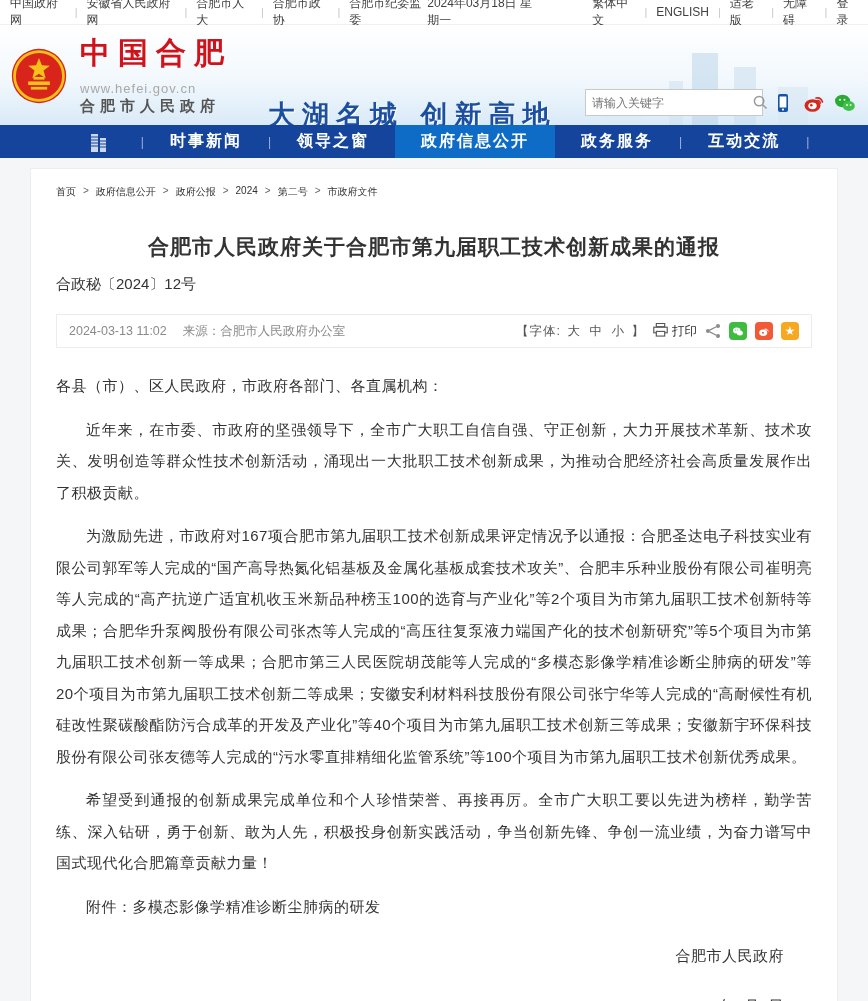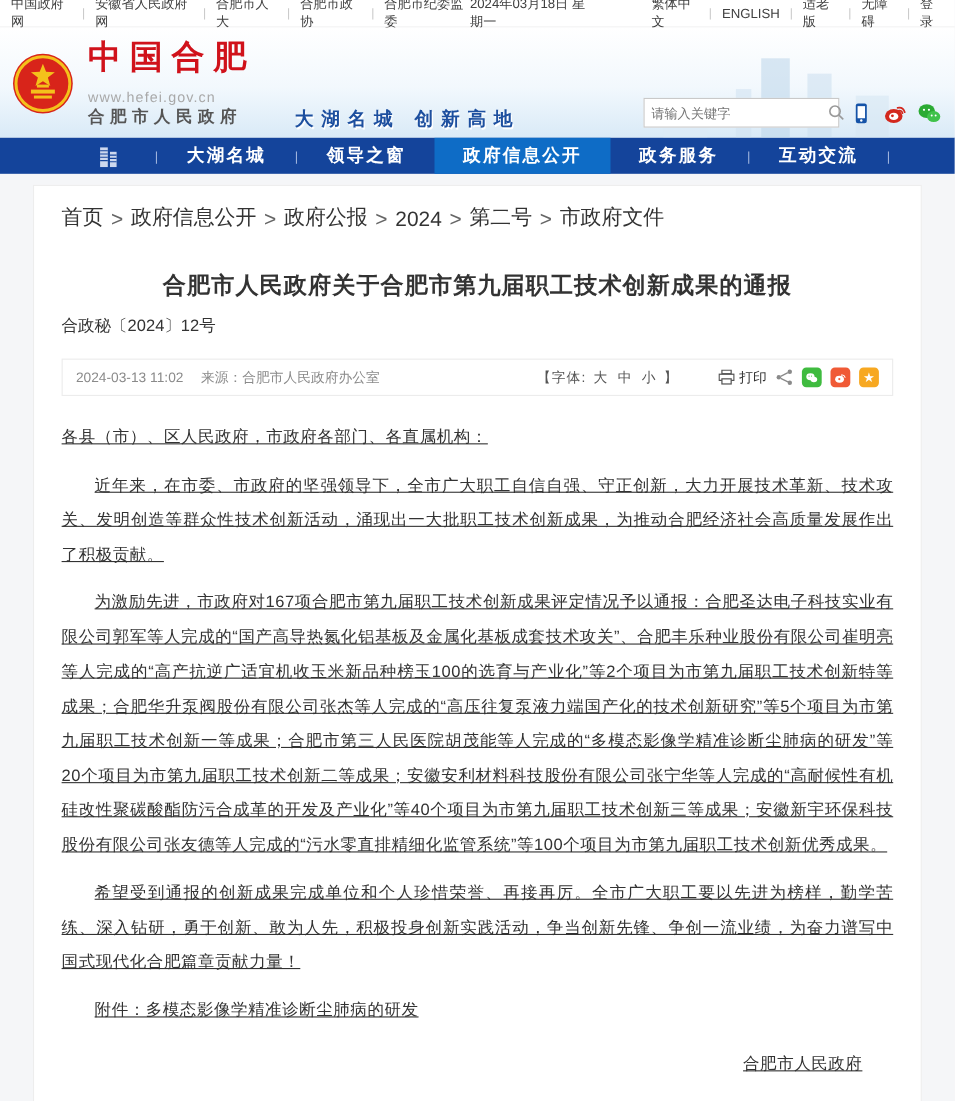--- a/index.html
+++ b/index.html
@@ -24,21 +24,21 @@
   .bld.b2 { right:112px; width:22px; height:58px; background:#cadfef;}
   .bld.b3 { right:185px; width:14px; height:44px; background:#cfe2f1;}
   .bld.b4 { right:60px;  width:30px; height:38px; background:#d5e6f3;}
   .bld.b5 { right:225px; width:40px; height:26px; background:#dcebf6;}
   .logo { position:absolute; left:10px; top:12px; display:flex; align-items:center; gap:12px; }
   .emblem { width:58px; height:58px; }
   .logo-text .cn { font-size:30px; font-weight:bold; color:#d0121b; letter-spacing:8px;
     font-family:"DejaVu Serif","Liberation Serif",serif; line-height:1.05; }
   .logo-text .url { font-size:13px; color:#a9a9a9; letter-spacing:1px; margin-top:12px; }
   .logo-text .sub { font-size:15px; color:#555; font-weight:bold; letter-spacing:5px; margin-top:1px; }
-  .slogan { position:absolute; left:268px; top:72px; font-size:17px; font-weight:bold;
+  .slogan { position:absolute; left:268px; top:72px; font-size:27px; font-weight:bold;
     color:#1d4f9f; letter-spacing:7px; font-family:"DejaVu Serif","Liberation Serif",serif;
     text-shadow:1px 1px 0 #ffffff; }
   .hdr-right { position:absolute; right:12px; top:64px; display:flex; align-items:center; gap:9px;margin-left:32px; }
   .searchbox { width:178px; height:27px; background:#fff; border:1px solid #c9c9c9;
     display:flex; align-items:center; }
   .searchbox input { flex:1; border:none; outline:none; font-size:12px; color:#333;
     padding:0 6px; background:transparent; font-family:inherit; }
   .searchbox .vdiv { width:1px; height:16px; background:#ddd; }
   .searchbox .mag { width:26px; height:25px; display:flex; align-items:center;
     justify-content:center; cursor:pointer; }
@@ -50,44 +50,44 @@
   .nav .home { display:flex; align-items:center; padding:0 28px; cursor:pointer; }
   .nav .item { display:flex; align-items:center; padding:0 26px; font-size:16px;
     font-weight:bold; letter-spacing:2px; cursor:pointer; }
   .nav .item.active { background:#0e6cc6; }
   .nav .nsep { display:flex; align-items:center; color:#9db3dd; font-size:12px; }
 
   
   .page { padding:10px 30px 0 30px; }
   .card { background:#fff; border:1px solid #ededed; padding:16px 25px 40px 25px; min-height:860px; }
 
-  .breadcrumb { font-size:19px; color:#333; display:flex; align-items:flex-end; gap:7px; }
+  .breadcrumb { font-size:10px; color:#333; display:flex; align-items:flex-start; gap:7px; }
   .breadcrumb a { color:#333; text-decoration:none; cursor:pointer; }
   .breadcrumb .bsep { color:#666; }
 
   .doc-title { margin-top:34px; text-align:center; font-size:21px; font-weight:bold;
     color:#333; letter-spacing:1px; }
   .doc-number { margin-top:14px; text-align:left; font-size:15px; color:#333; }
 
   .meta { margin-top:20px; border:1px solid #ececec; background:#fff; height:22px;
     display:flex; align-items:center; justify-content:space-between; padding:16px 12px;
     font-size:12.5px; color:#8a8a8a; }
   .meta .left { display:flex; gap:16px; align-items:center; }
   .meta .right { display:flex; gap:8px; align-items:center; color:#555; }
   .meta .fontctl { letter-spacing:1px; color:#555; }
   .meta .fontctl b { font-weight:normal; cursor:pointer; padding:0 2px; }
-  .meta .print { display:flex; align-items:center; gap:4px; color:#333; cursor:pointer;margin-left:28px; }
+  .meta .print { display:flex; align-items:flex-start; gap:4px; color:#333; cursor:pointer; }
   .sq { width:18px; height:18px; border-radius:4px; display:inline-flex; align-items:center;
     justify-content:center; color:#fff; font-size:11px; cursor:pointer; }
   .sq.wechat { background:#3fbb3f; }
   .sq.weibo  { background:#f05a36; }
   .sq.fav    { background:#f7a821; font-size:12px; }
 
   .article { margin-top:22px; font-size:15px; color:#333; line-height:2.1; letter-spacing:.5px; }
-  .article p { margin-bottom:12px; text-align:justify;text-decoration:underline; }
+  .article p { margin-bottom:12px; text-align:justify; }
   .article p.indent { text-indent:2em; }
   .article p.right { text-align:right; padding-right:28px; margin-top:18px; }
 </style>
 </head>
 <body>
 
 <div class="topbar">
   <div class="grp">
     <a>中国政府网</a>
     <span class="sep">|</span>
@@ -184,21 +184,21 @@
           <line x1="4" y1="8" x2="11" y2="8"></line>
         <line x1="4" y1="11" x2="11" y2="11"></line>
           <line x1="4" y1="14" x2="11" y2="14"></line>
         <line x1="13" y1="9" x2="19" y2="9"></line>
           <line x1="13" y1="12" x2="19" y2="12"></line>
         <line x1="13" y1="15" x2="19" y2="15"></line>
       </g>
     </svg>
   </div>
   <span class="nsep">|</span>
-  <div class="item">大湖名城</div>
+  <div class="item">时事新闻</div>
   <span class="nsep">|</span>
   <div class="item">领导之窗</div>
   <div class="item active">政府信息公开</div>
   <div class="item">政务服务</div>
   <span class="nsep">|</span>
   <div class="item">互动交流</div>
   <span class="nsep">|</span>
 </div>
 
 <div class="page">

